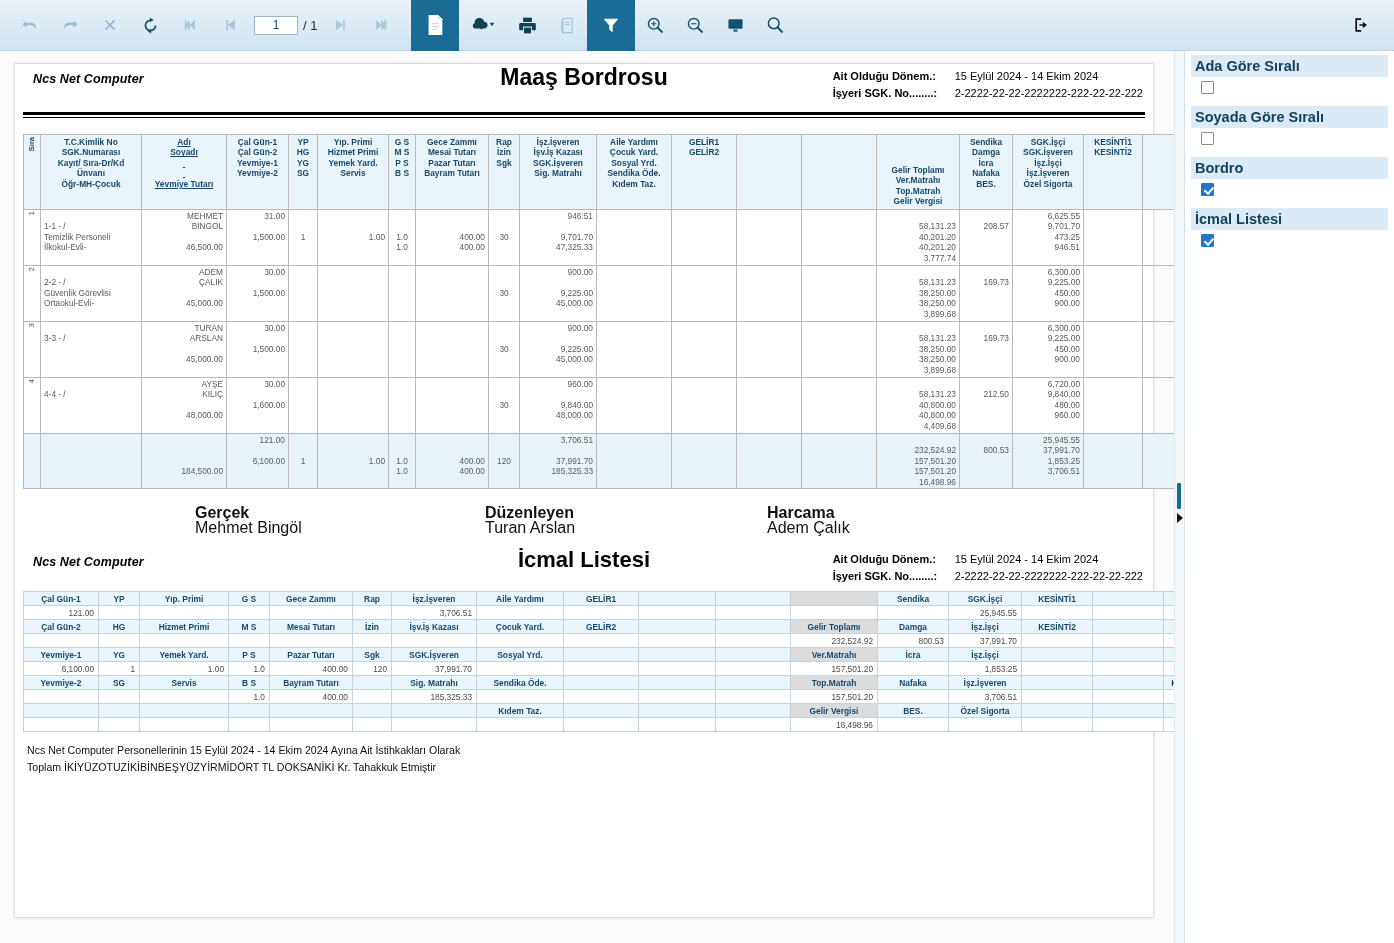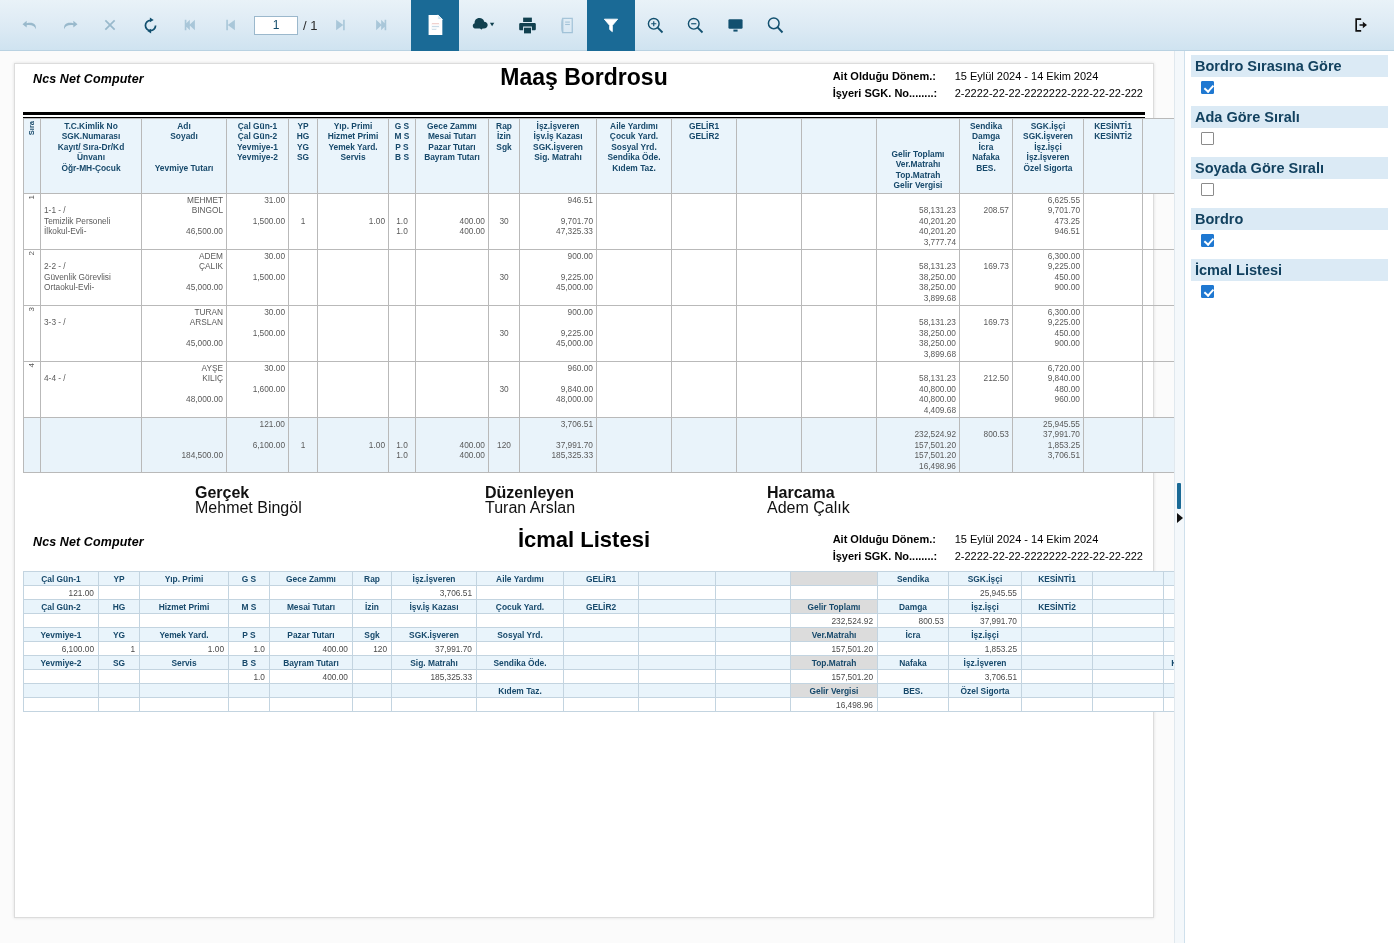--- a/index.html
+++ b/index.html
@@ -62,21 +62,21 @@
   .rule{
     border-top:3px solid #000;border-bottom:1px solid #000;height:2px;
     margin:0 8px 0 8px;
   }
   
   table.grid{border-collapse:collapse;font-size:8.3px;color:#4a4a4a;table-layout:fixed;}
   table.grid td,table.grid th{
     border:1px solid #b9b9b9;vertical-align:top;padding:1px 3px;
     overflow:hidden;
   }
-  #bordro-table{margin:0 8px;width:1103px;}
+  #bordro-table{margin:16px 8px;width:1103px;}
   #bordro-table thead th{
     background:#eaf4fb;color:#17496b;font-weight:bold;text-align:center;
     font-size:8.4px;line-height:10.4px;padding:2px 2px;vertical-align:top;
   }
   #bordro-table thead th .hl{display:block;white-space:nowrap;}
   #bordro-table thead th.pushdown .hl:first-child{margin-top:28px;}
   th.sira-col{width:12px;padding:0;}
   .vert{
     writing-mode:vertical-rl;transform:rotate(180deg);
     font-size:7.5px;font-weight:bold;color:#17496b;white-space:nowrap;
@@ -298,21 +298,21 @@
             <th class="sira-col" style="width: 12px;">
               <span class="vert">Sıra</span>
             </th>
             <th style="width: 96px;">
               <span class="hl">T.C.Kimlik No</span>
               <span class="hl">SGK.Numarası</span>
               <span class="hl">Kayıt/ Sıra-Dr/Kd</span>
               <span class="hl">Ünvanı</span>
               <span class="hl">Öğr-MH-Çocuk</span>
             </th>
-            <th style="width: 80px;">
+            <th style="width: 80px; text-decoration: underline;">
               <span class="hl">Adı</span>
               <span class="hl">Soyadı</span>
               <span class="hl">&nbsp;</span>
               <span class="hl">&nbsp;</span>
               <span class="hl">Yevmiye Tutarı</span>
             </th>
             <th style="width: 57px;">
               <span class="hl">Çal Gün-1</span>
               <span class="hl">Çal Gün-2</span>
               <span class="hl">Yevmiye-1</span>
@@ -958,36 +958,34 @@
             <td class="val" style="width: 78px;">16,498.96</td>
             <td class="val" style="width: 62px;">&nbsp;</td>
             <td class="val" style="width: 64px;">&nbsp;</td>
             <td class="val" style="width: 62px;">&nbsp;</td>
             <td class="val" style="width: 62px;">&nbsp;</td>
             <td class="val" style="width: 68px;">140,384.73</td>
           </tr>
         </tbody>
     </table>
 
+    <div id="footnote">
+      <div>Ncs Net Computer Personellerinin 15 Eylül 2024 - 14 Ekim 2024 Ayına Ait İstihkakları Olarak</div>
+      <div>Toplam  İKİYÜZOTUZİKİBİNBEŞYÜZYİRMİDÖRT TL DOKSANİKİ Kr. Tahakkuk Etmiştir</div>
+    </div>
 
   </div>
 </div>
 
 <div id="splitter">
   <div class="bar"></div>
   <div class="arrow"></div>
 </div>
 
 <div id="sidepanel">
-    <div class="opt">
-      <div class="opt-label">Bordro Sırasına Göre</div>
-      <div class="opt-check">
-        <span class="cb on" role="checkbox" aria-checked="true"></span>
-      </div>
-    </div>
     <div class="opt">
       <div class="opt-label">Ada Göre Sıralı</div>
       <div class="opt-check">
         <span class="cb" role="checkbox" aria-checked="false"></span>
       </div>
     </div>
     <div class="opt">
       <div class="opt-label">Soyada Göre Sıralı</div>
       <div class="opt-check">
         <span class="cb" role="checkbox" aria-checked="false"></span>

